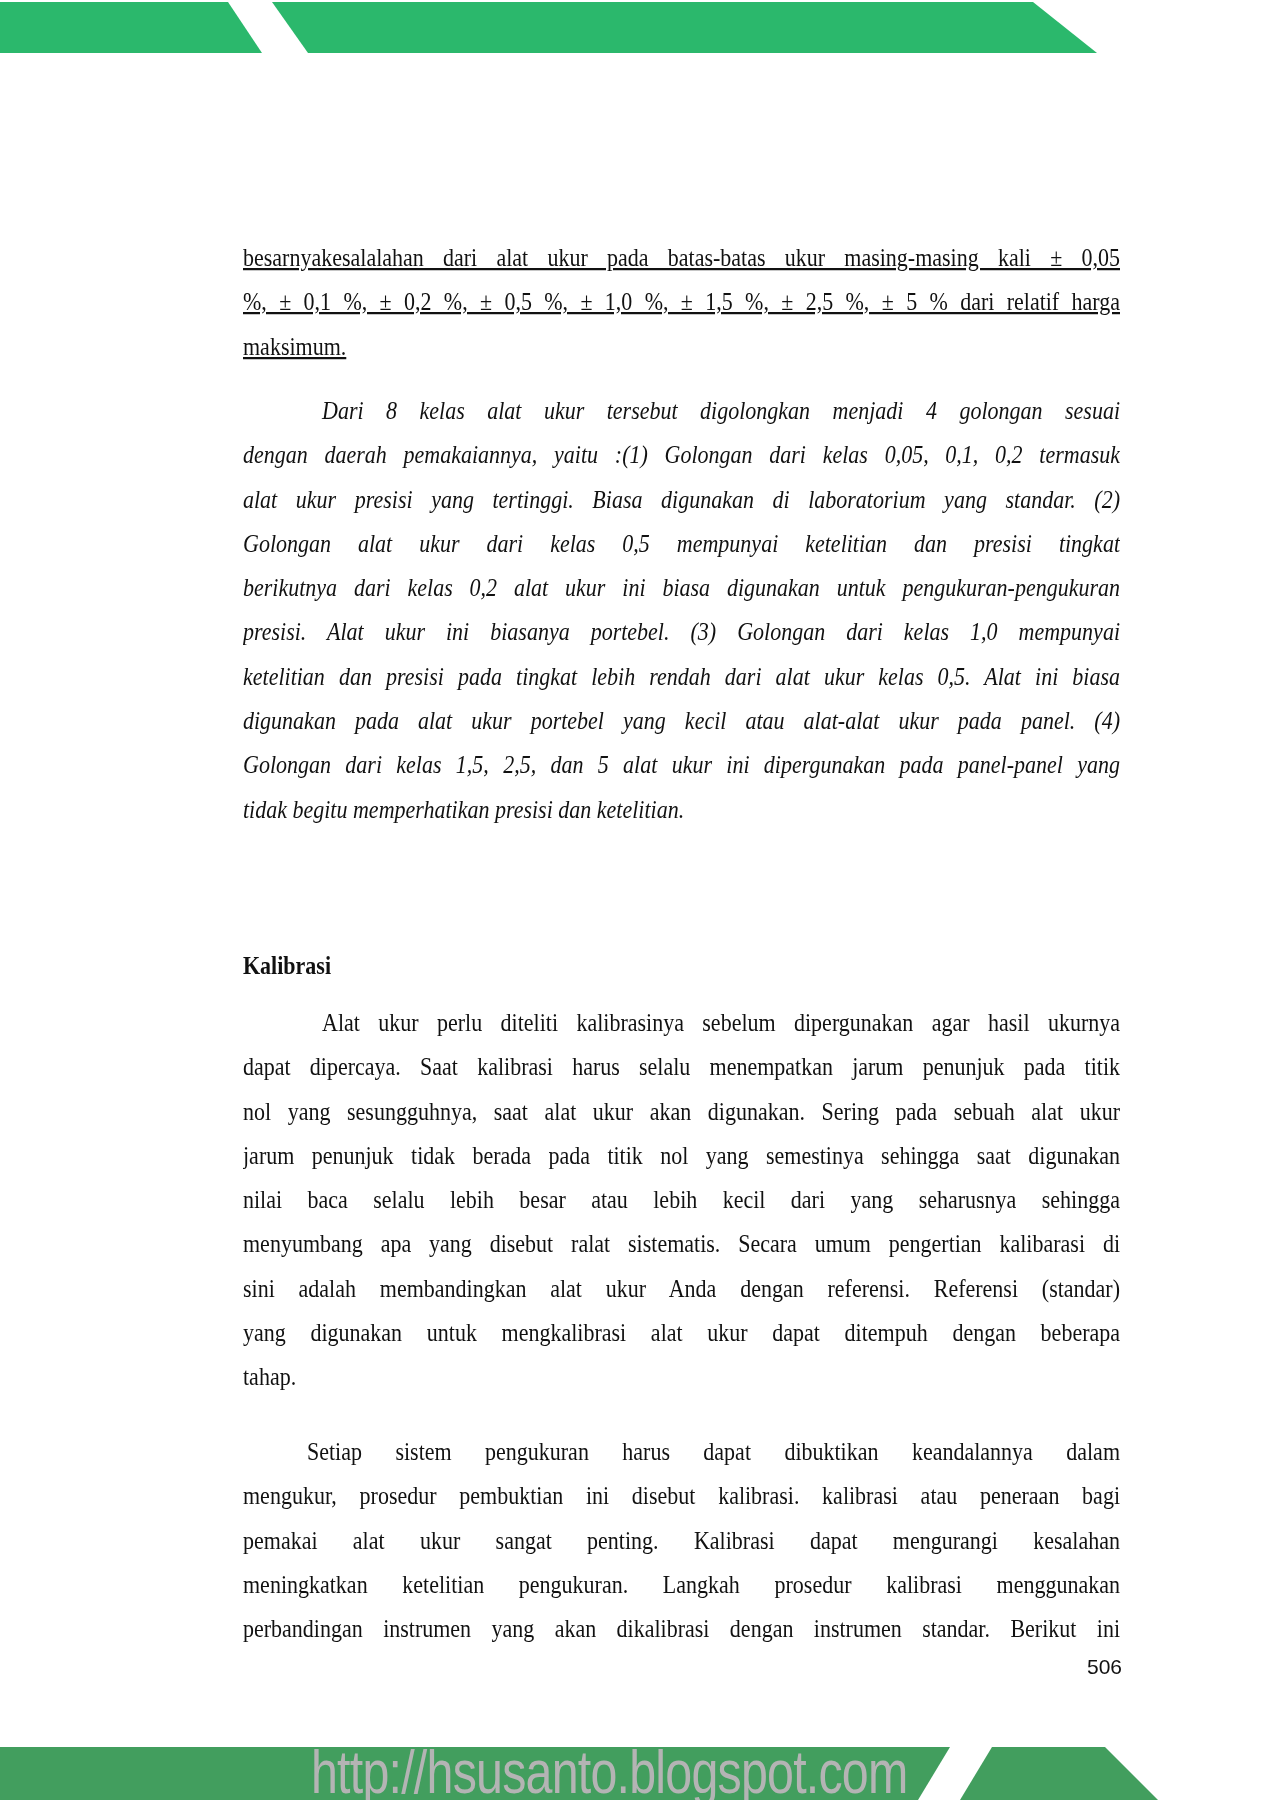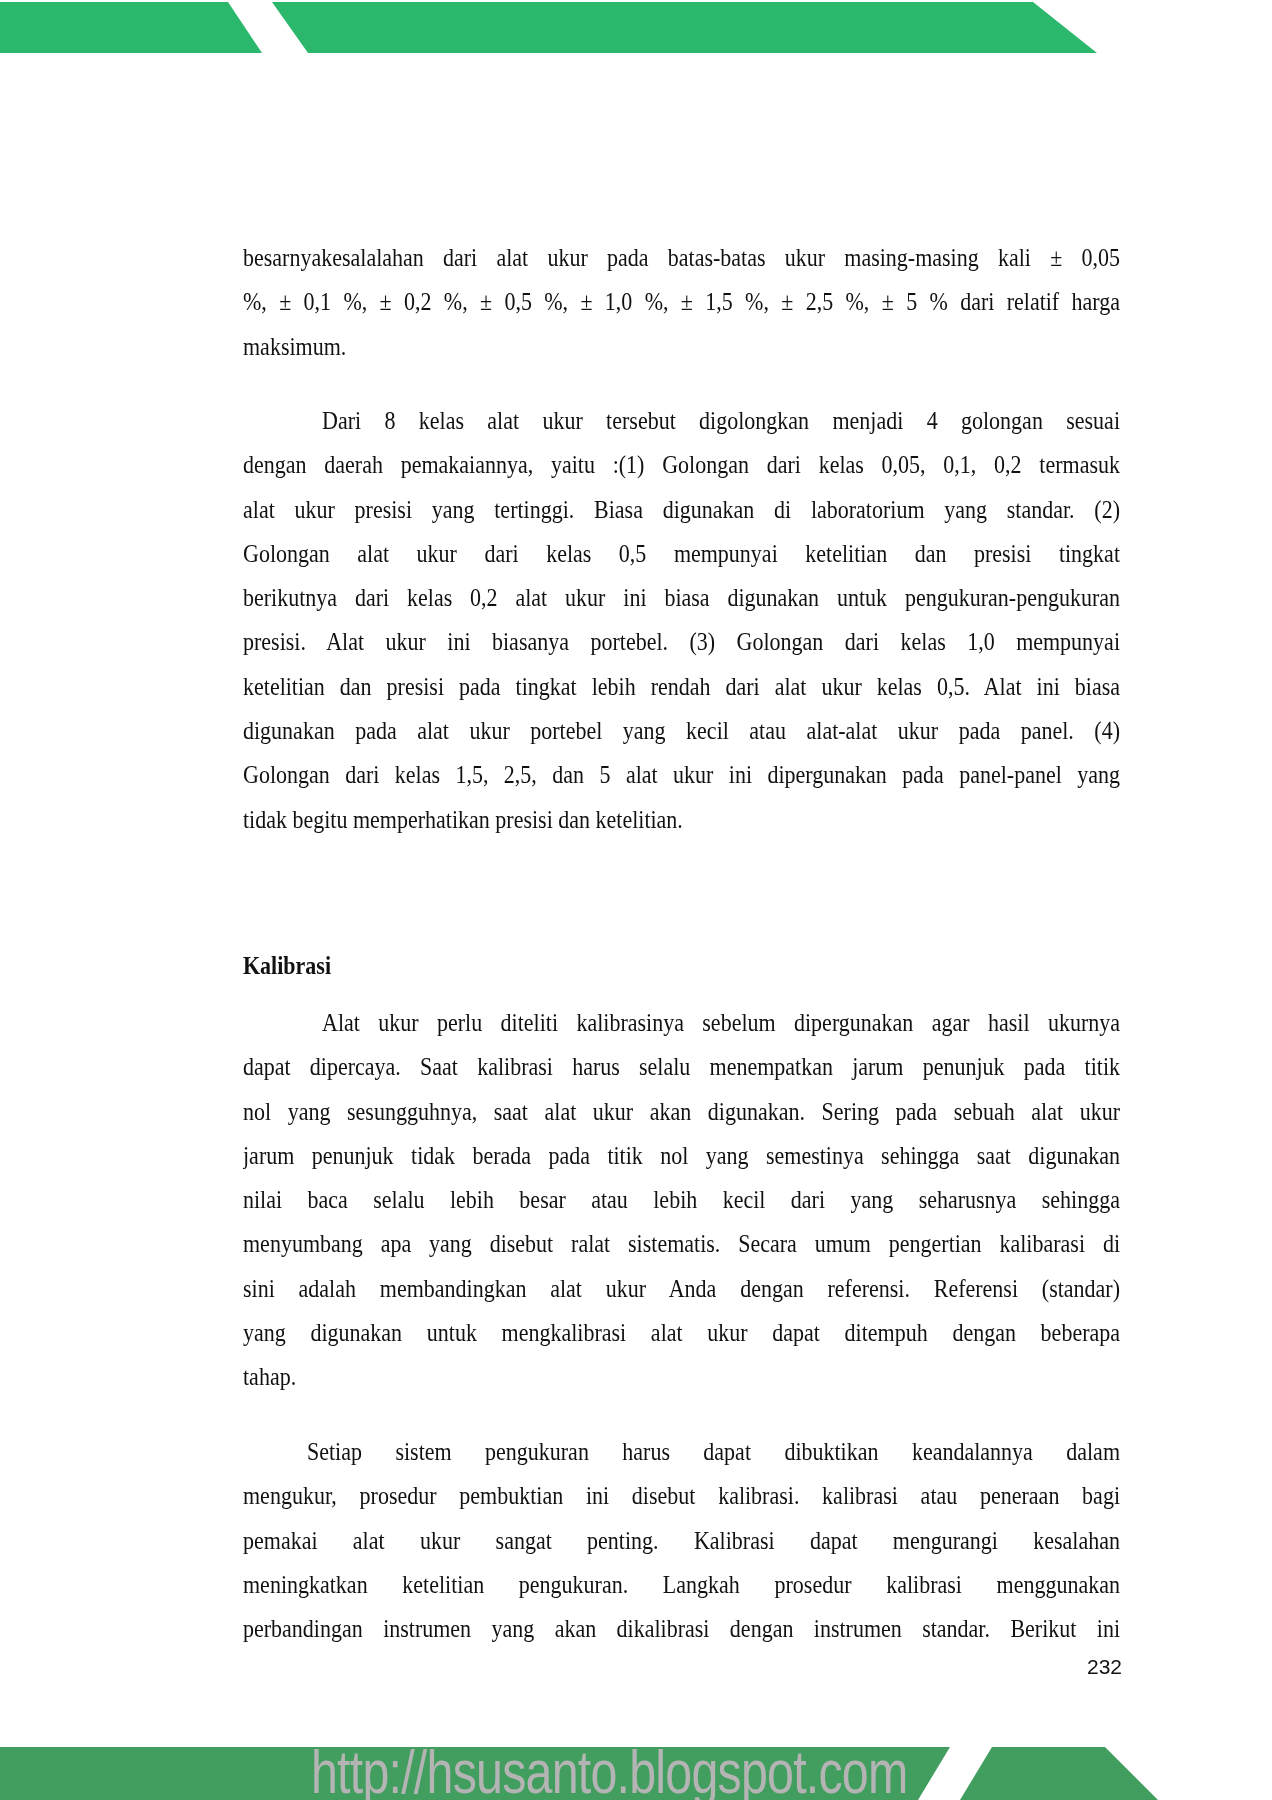--- a/index.html
+++ b/index.html
@@ -14,22 +14,22 @@
     font-size: 22px; color: #111111;
   }
   .line {
     height: 44.3px; line-height: 44.3px; white-space: nowrap;
     text-align: justify; text-align-last: justify;
     transform: scaleY(1.12); transform-origin: 0 70%;
   }
   .line.last { text-align-last: left; }
   .line.indent-a { padding-left: 79px; }
   .line.indent-b { padding-left: 64px; }
-  #p1 { top: 237px; }
-  #p2 { top: 400px; }
+  #p1 { top: 237px; text-decoration: underline; }
+  #p2 { top: 390px; font-style: italic; }
   #p3 { top: 1002px; }
   #p4 { top: 1431px; font-family: Liberation Serif, serif; }
   #heading {
     position: absolute; left: 243px; top: 945px; height: 44px; line-height: 44px;
     font-family: "Liberation Serif", "DejaVu Serif", serif;
     font-size: 22px; font-weight: bold; color: #111111;
     transform: scaleY(1.12); transform-origin: 0 70%;
   }
   #page-number {
     position: absolute; right: 150px; top: 1655px;
@@ -87,21 +87,21 @@
 </div>
 
 <div id="p4" class="para">
   <div class="line indent-b" style="white-space: normal; overflow: hidden;">Setiap sistem pengukuran harus dapat dibuktikan keandalannya dalam</div>
   <div class="line" style="white-space: normal; overflow: hidden;">mengukur, prosedur pembuktian ini disebut kalibrasi. kalibrasi atau peneraan bagi</div>
   <div class="line" style="white-space: normal; overflow: hidden;">pemakai alat ukur sangat penting. Kalibrasi dapat mengurangi kesalahan</div>
   <div class="line" style="white-space: normal; overflow: hidden;">meningkatkan ketelitian pengukuran. Langkah prosedur kalibrasi menggunakan</div>
   <div class="line" style="white-space: normal; overflow: hidden;">perbandingan instrumen yang akan dikalibrasi dengan instrumen standar. Berikut ini</div>
 </div>
 
-<div id="page-number">232</div>
+<div id="page-number">506</div>
 
 <div id="bottom-band" class="band">
   <svg width="1272" height="55" viewBox="0 0 1272 55">
     <polygon points="0,2 950,2 918,55 0,55" fill="#429e5e"></polygon>
     <polygon points="992,2 1105,2 1158,55 960,55" fill="#429e5e"></polygon>
   </svg>
 </div>
 
 <div id="watermark" style="color: rgb(180, 180, 180);">http://hsusanto.blogspot.com</div>
 

